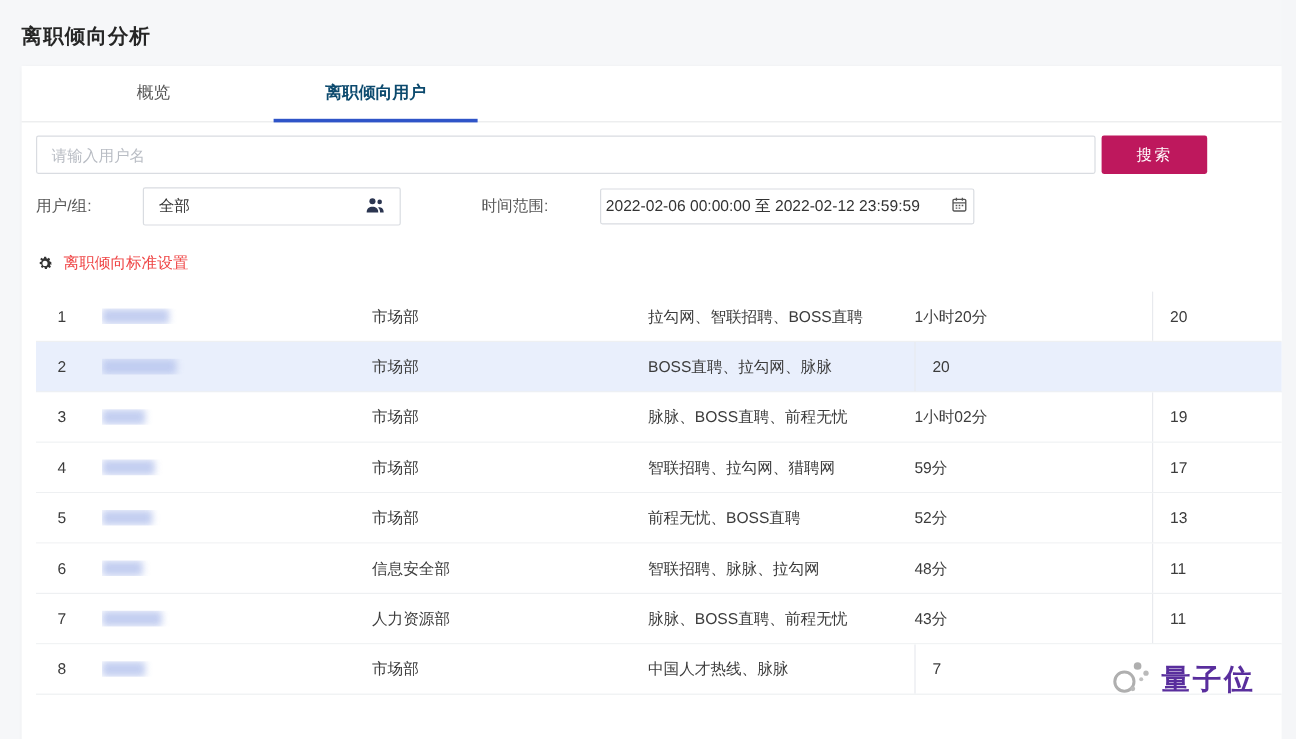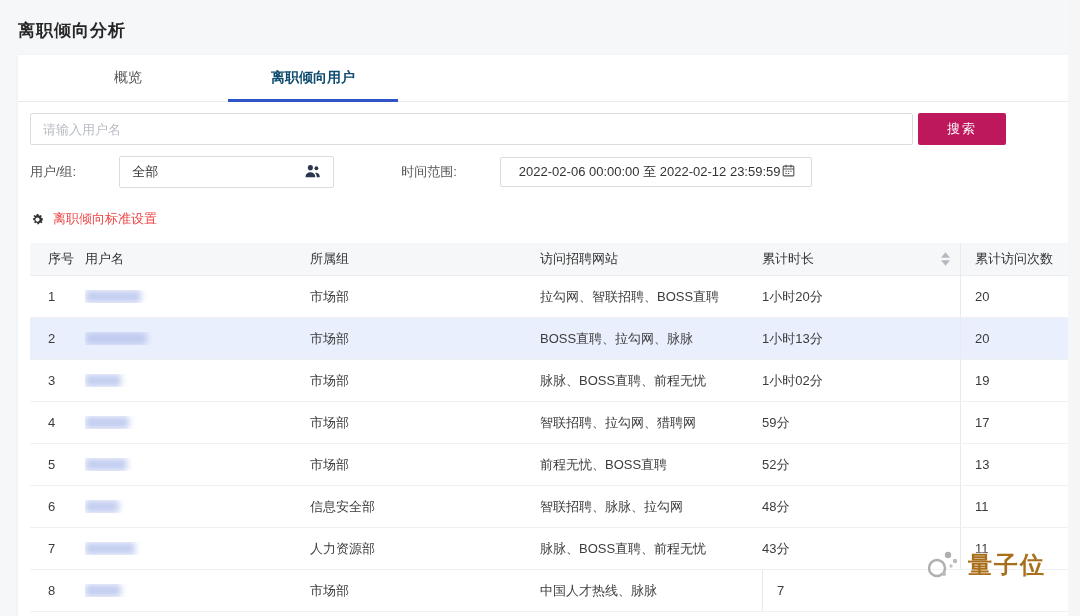--- a/index.html
+++ b/index.html
@@ -24,21 +24,21 @@
   .search-input { width:883px; height:32px; border:1px solid #d9dce1; border-radius:2px; padding:0 12px; font-size:13px; color:#333; outline:none; font-family:inherit; }
   .search-input::placeholder { color:#b9bdc4; }
   .search-btn { margin-left:5px; width:88px; height:32px; background:#be185d; color:#fff; border:none; border-radius:2px; font-size:13px; cursor:pointer; font-family:inherit; letter-spacing:2px; }
 
   
   .filter-row { position:absolute; left:12px; top:100px; height:34px; display:flex; align-items:center; font-size:13px; color:#555;gap:35px; }
   .flabel { margin-right:8px; }
   .group-select { width:215px; height:32px; border:1px solid #d9dce1; border-radius:2px; display:flex; align-items:center; padding:0 12px; color:#333; cursor:pointer; background:#fff; }
   .group-select .gs-text { flex:1; }
   .time-label { margin-left:32px; margin-right:8px; }
-  .date-box { width:312px; height:30px; border:1px solid #d9dce1; border-radius:2px; display:flex; align-items:center; padding:0 18px; color:#333; font-size:13px; cursor:pointer; background:#fff; white-space:nowrap; }
+  .date-box { width:312px; height:30px; border:1px solid #d9dce1; border-radius:2px; display:flex; align-items:center; padding:0 4px; color:#333; font-size:13px; cursor:pointer; background:#fff; white-space:nowrap; }
   .date-box .db-text { flex:1; }
 
   
   .settings-row { position:absolute; left:12px; top:155px; display:flex; align-items:center; cursor:pointer; }
   .settings-row .gear { display:flex; align-items:center; margin-right:8px; }
   .settings-label { font-size:13px; color:#ef4444; }
 
   
   .table { position:absolute; left:12px; top:188px; width:1050px; font-size:13px; }
   .thead { display:flex; height:33px; background:#f6f7f9; border-bottom:1px solid #ebedf0; align-items:center; color:#333; }
@@ -52,21 +52,21 @@
   .c-dur   { width:198px; justify-content:space-between; padding-right:10px; }
   .c-count { width:120px; padding-left:14px; border-left:1px solid #e8eaee; align-self:stretch; }
   .trow .c-dur { justify-content:flex-start; }
   .sorter { display:flex; flex-direction:column; line-height:0; }
   .sorter svg { display:block; }
 
   .blur-block { height:13px; background:#b9c6ee; border-radius:2px; filter:blur(3px); opacity:.85; }
 
   
   .watermark { position:absolute; right:22px; top:546px; display:flex; align-items:center; opacity:.92; pointer-events:none; }
-  .wm-text { font-size:24px; font-weight:bold; color:#a16207; letter-spacing:2px; text-shadow:0 0 5px #fff, 0 0 2px #fff; }
+  .wm-text { font-size:24px; font-weight:bold; color:#4c1d95; letter-spacing:2px; text-shadow:0 0 5px #fff, 0 0 2px #fff; }
   .wm-icon { margin-right:6px; }
 </style>
 </head>
 <body>
 
 <div class="viewport">
 
   <div class="page-title">离职倾向分析</div>
 
   <div class="card">
@@ -115,38 +115,20 @@
       <span class="gear">
         <svg width="15" height="15" viewBox="0 0 24 24" fill="#333" fill-rule="evenodd">
           <path d="M21.4 13.5l-2.1-.4a7.3 7.3 0 0 1-.6 1.5l1.2 1.7-1.8 1.8-1.7-1.2c-.5.3-1 .5-1.5.6l-.4 2.1h-2.6l-.4-2.1c-.5-.1-1-.3-1.5-.6l-1.7 1.2-1.8-1.8 1.2-1.7c-.3-.5-.5-1-.6-1.5l-2.1-.4v-2.6l2.1-.4c.1-.5.3-1 .6-1.5L5.5 6.4l1.8-1.8L9 5.8c.5-.3 1-.5 1.5-.6l.4-2.1h2.6l.4 2.1c.5.1 1 .3 1.5.6l1.7-1.2 1.8 1.8-1.2 1.7c.3.5.5 1 .6 1.5l2.1.4v2.5z
                    M12 8.6a3.4 3.4 0 1 0 0 6.8 3.4 3.4 0 0 0 0-6.8z"></path>
         </svg>
       </span>
       <span class="settings-label">离职倾向标准设置</span>
     </div>
 
     <div class="table">
-      <div class="thead">
-        <div class="cell c-no">序号</div>
-        <div class="cell c-user">用户名</div>
-        <div class="cell c-group">所属组</div>
-        <div class="cell c-sites">访问招聘网站</div>
-        <div class="cell c-dur">
-          <span>累计时长</span>
-          <span class="sorter">
-            <svg width="9" height="6" viewBox="0 0 10 6">
-                <path d="M5 0l5 6H0z" fill="#b4b8bf"></path>
-              </svg>
-            <svg width="9" height="6" viewBox="0 0 10 6" style="margin-top:2px">
-                <path d="M5 6L0 0h10z" fill="#b4b8bf"></path>
-              </svg>
-          </span>
-        </div>
-        <div class="cell c-count">累计访问次数</div>
-      </div>
       <div id="table-body">
   <div class="trow">
     <div class="cell c-no">
       <span>1</span>
     </div>
     <div class="cell c-user">
       <span class="blur-block" style="width: 56px;"></span>
     </div>
     <div class="cell c-group">
       <span>市场部</span>
@@ -167,23 +149,20 @@
       <span>2</span>
     </div>
     <div class="cell c-user">
       <span class="blur-block" style="width: 62px;"></span>
     </div>
     <div class="cell c-group">
       <span>市场部</span>
     </div>
     <div class="cell c-sites">
       <span>BOSS直聘、拉勾网、脉脉</span>
-    </div>
-    <div class="cell c-dur">
-      <span>1小时13分</span>
     </div>
     <div class="cell c-count">
       <span>20</span>
     </div>
   </div>
 
   <div class="trow">
     <div class="cell c-no">
       <span>3</span>
     </div>

